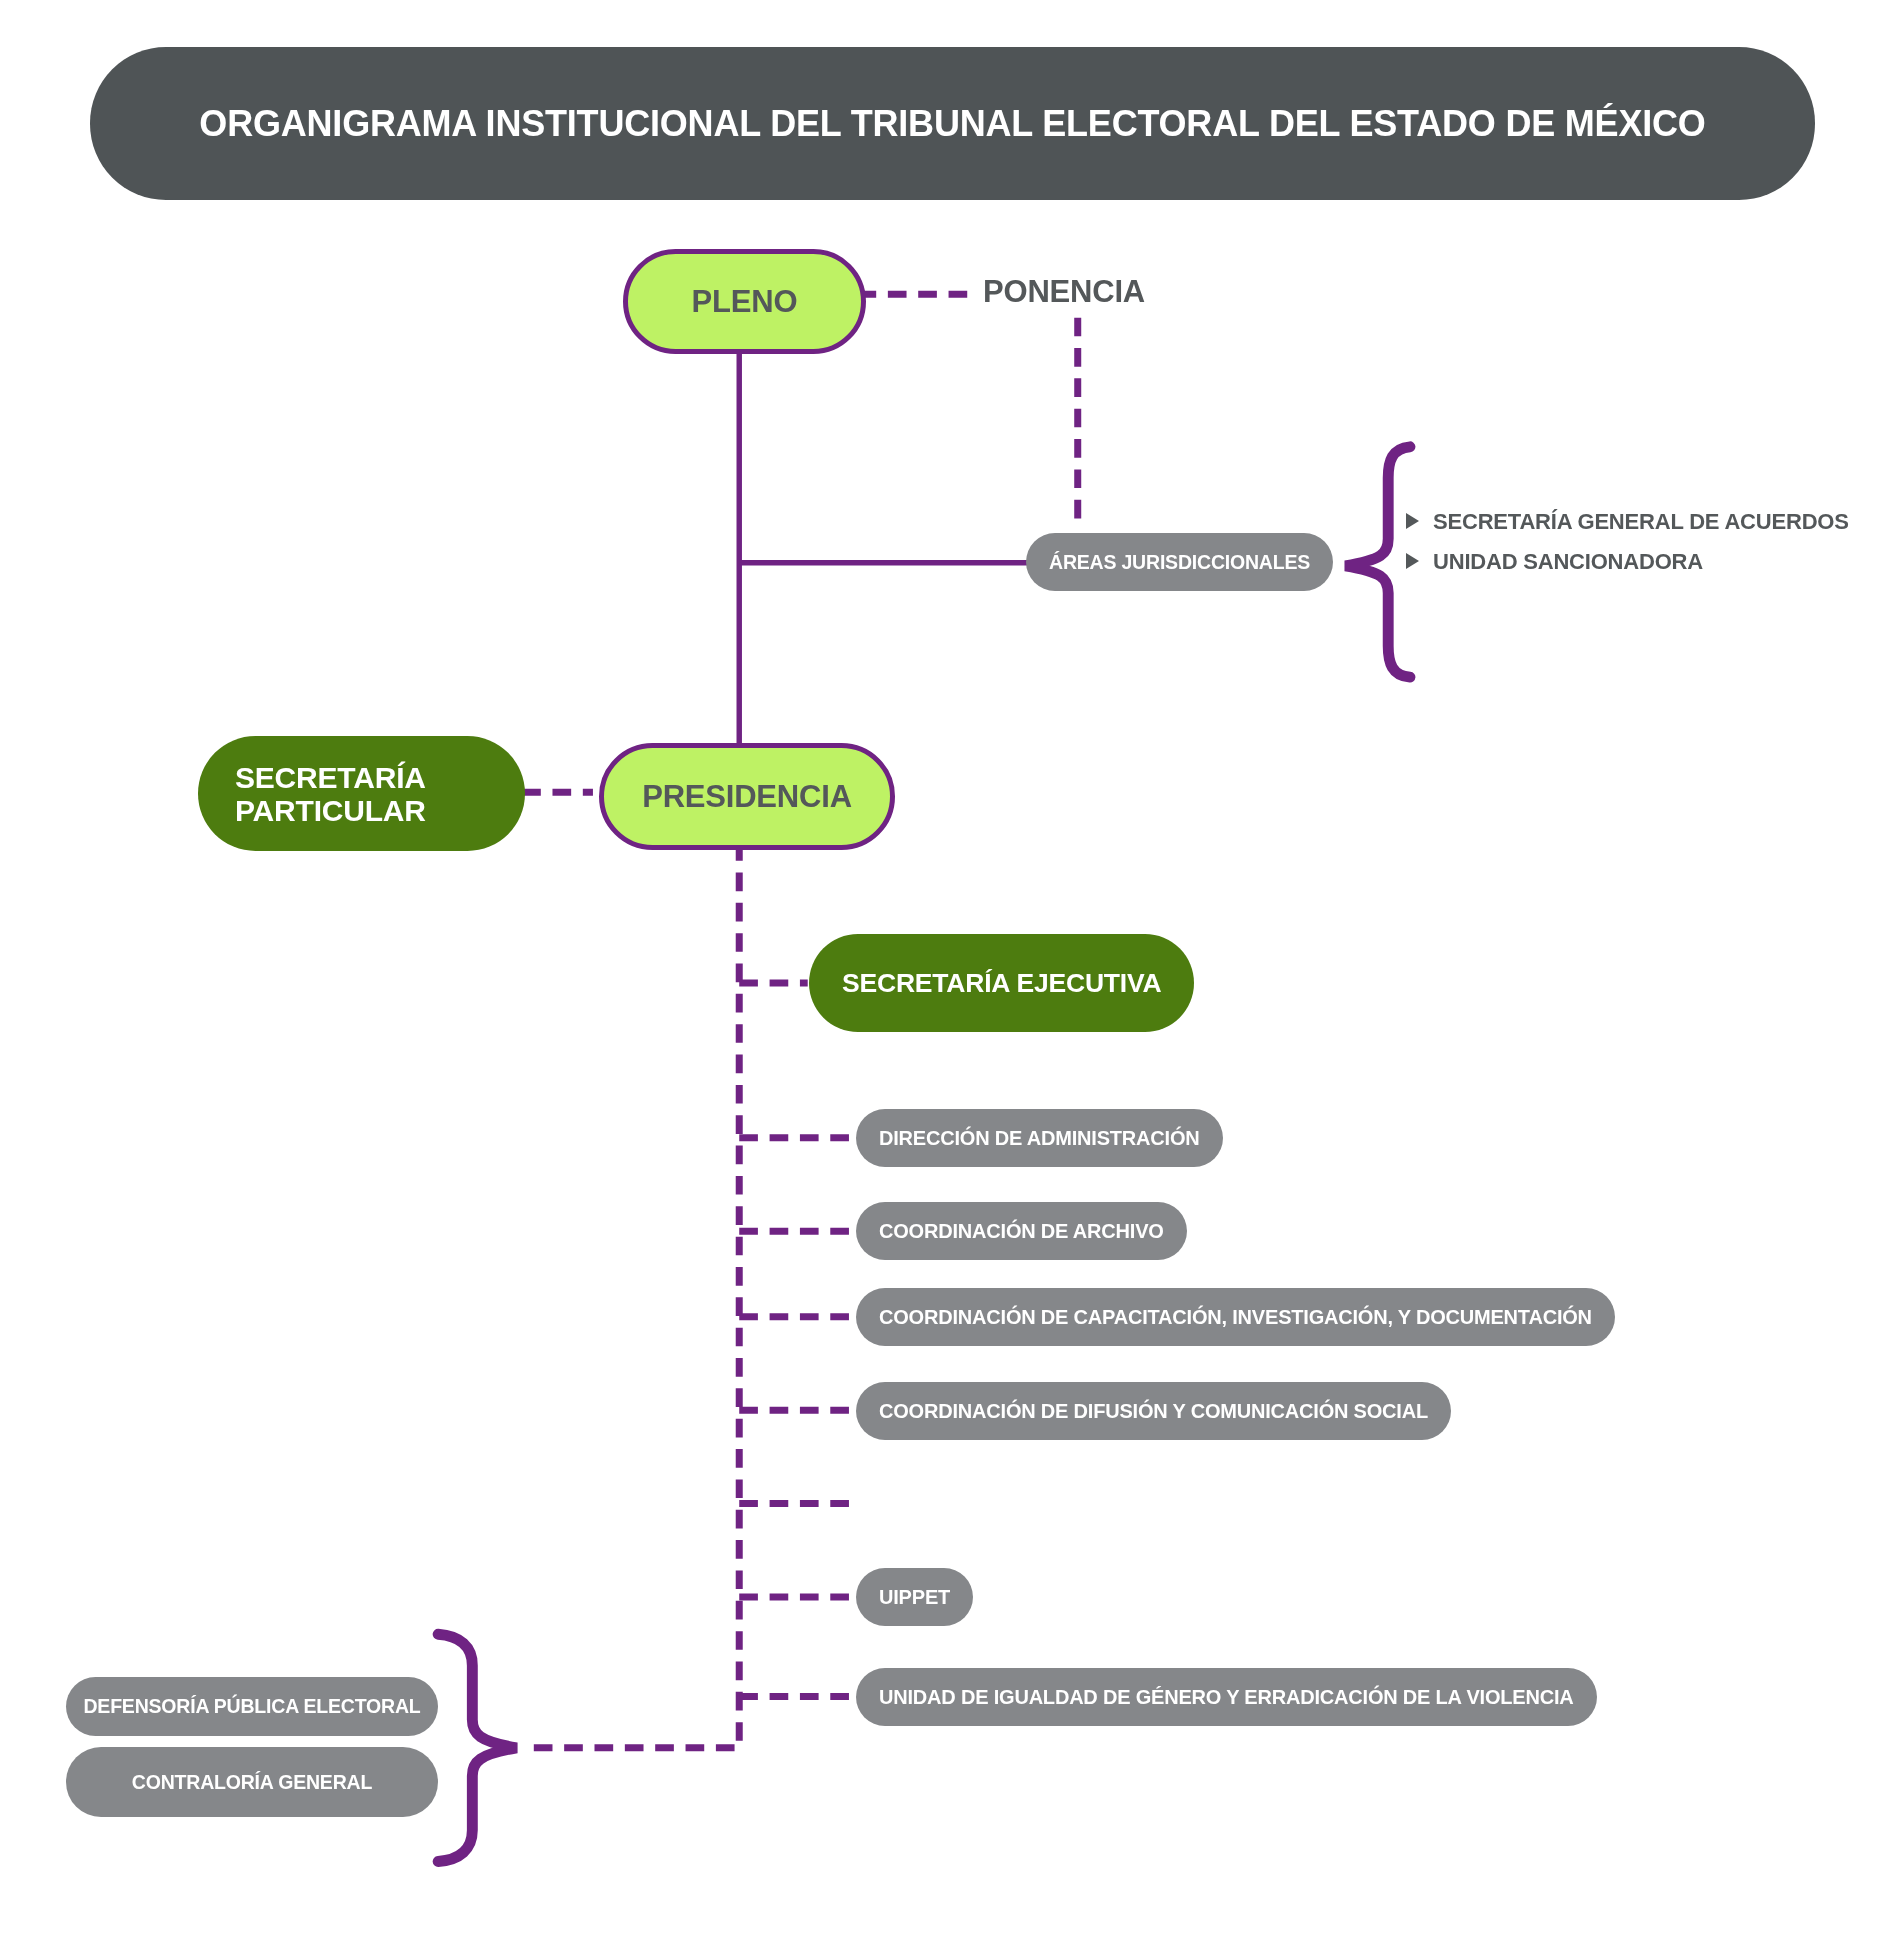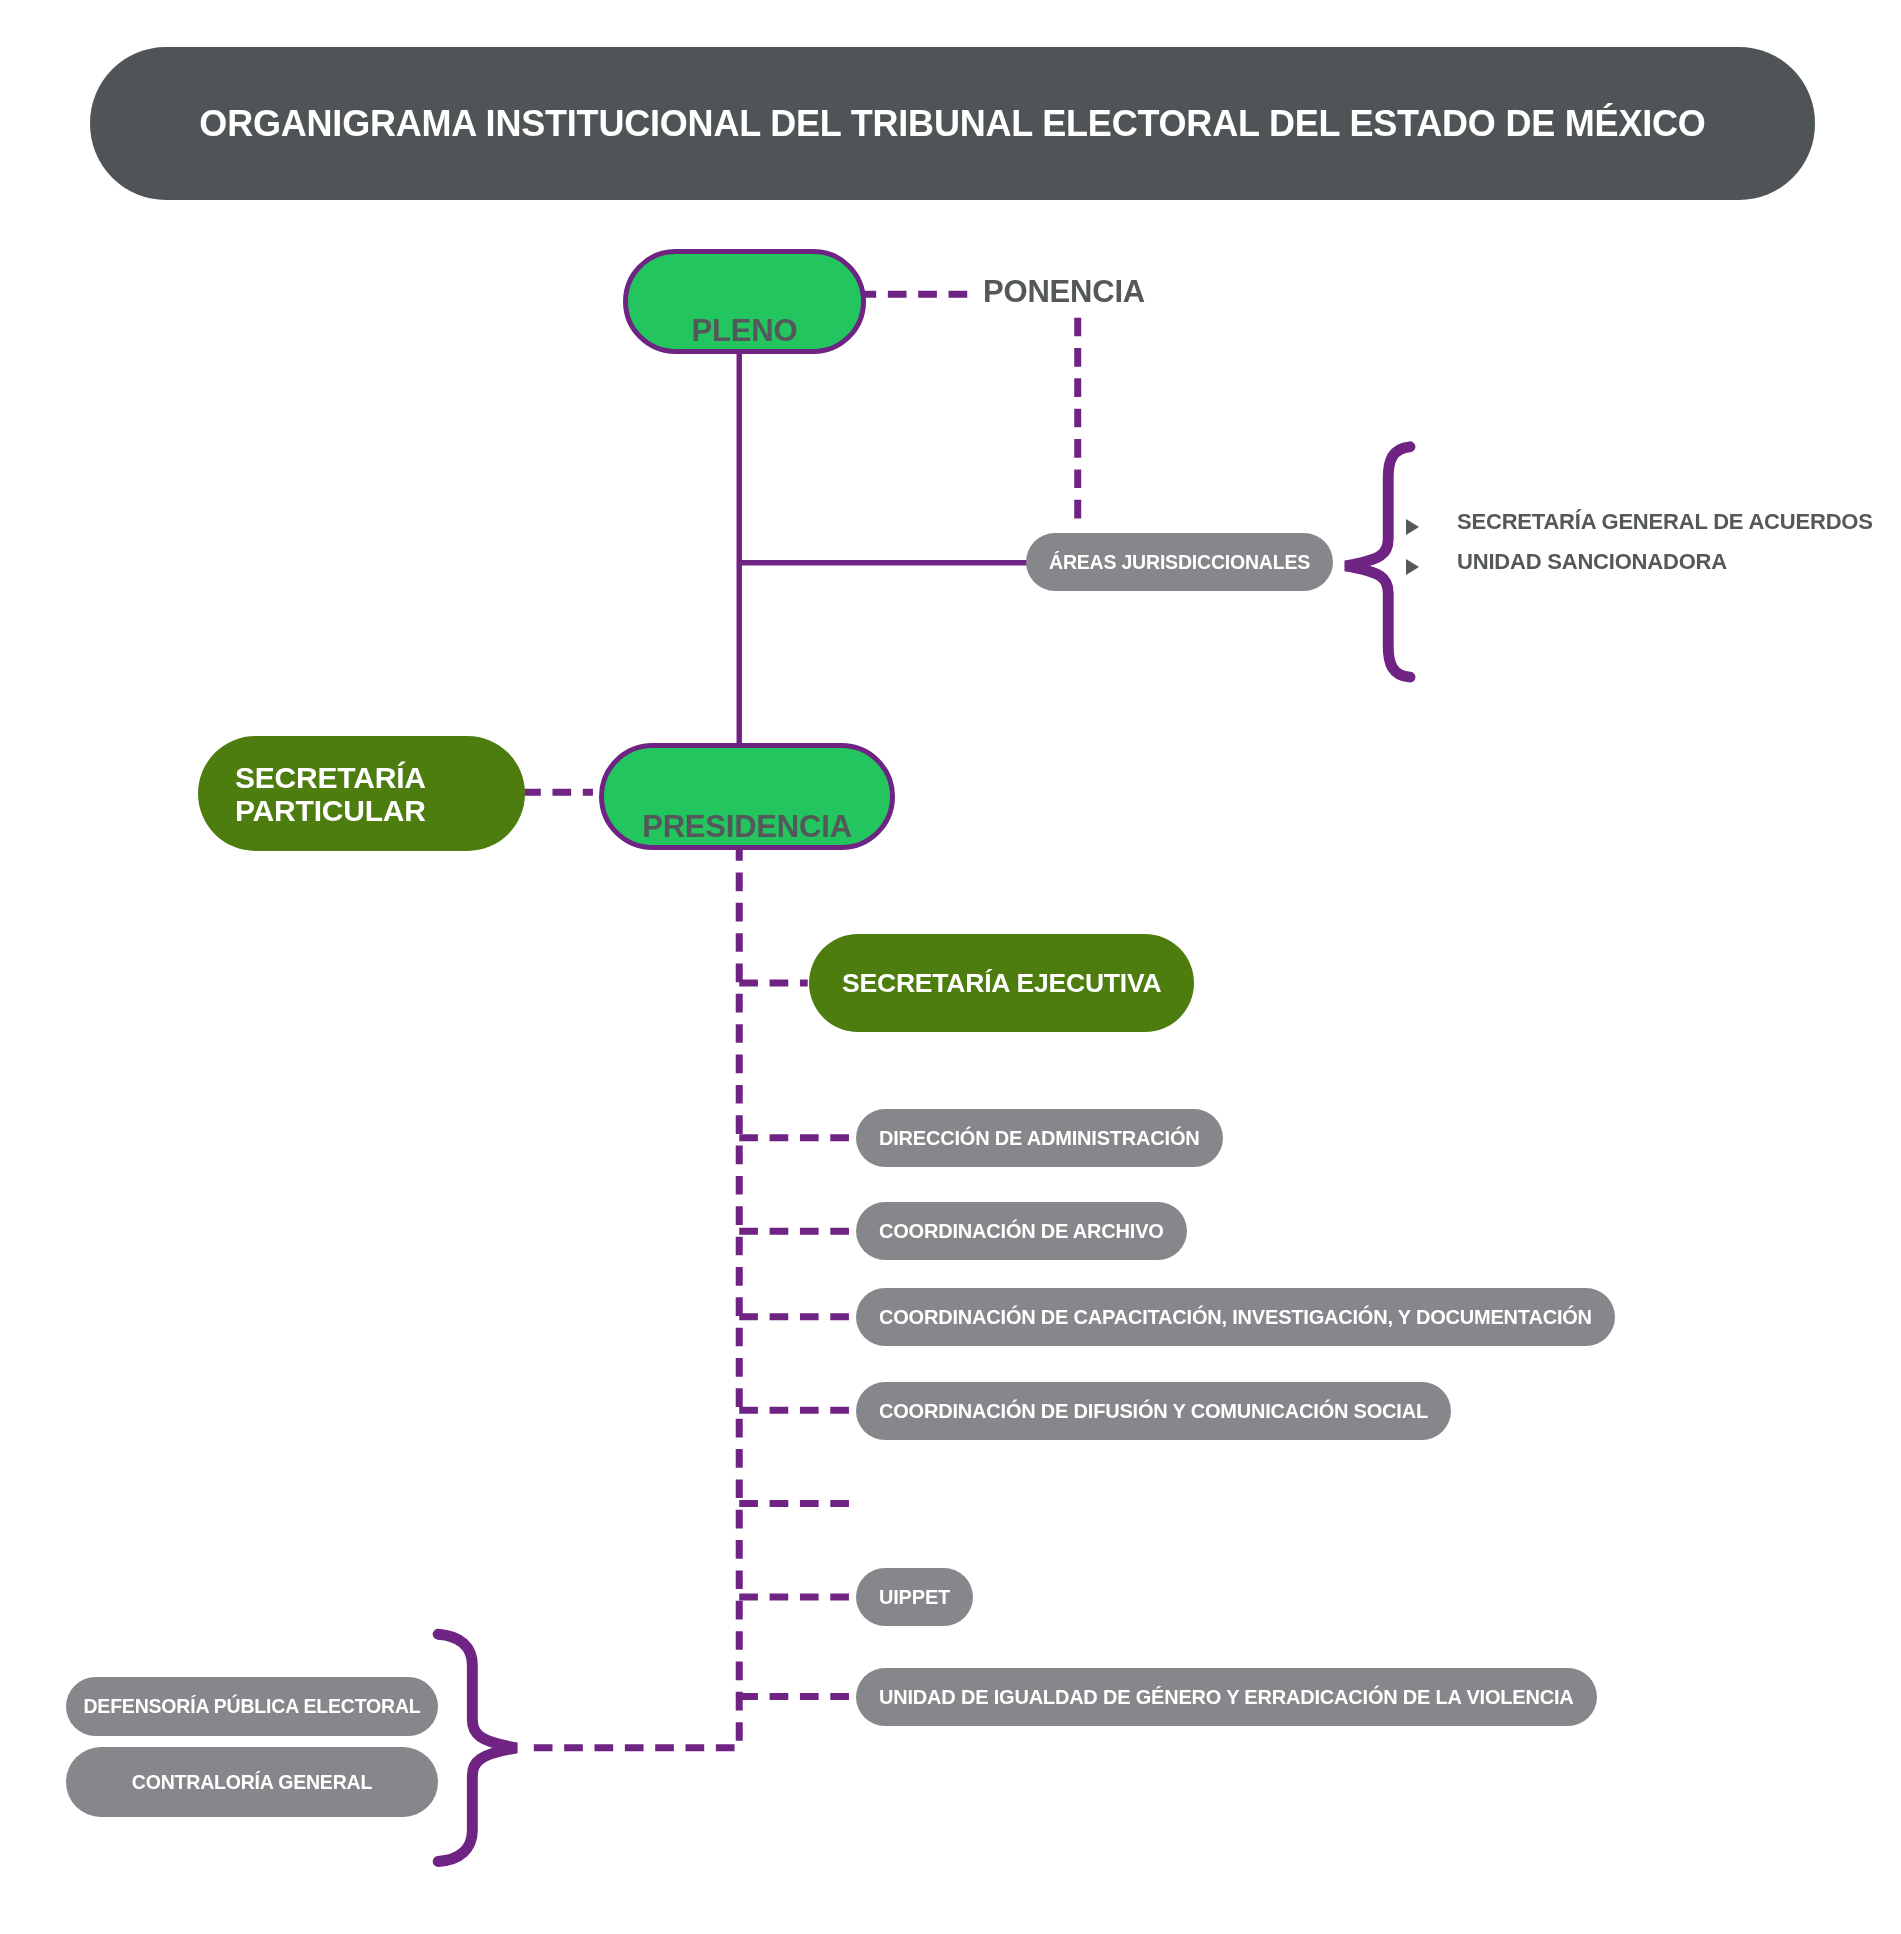--- a/index.html
+++ b/index.html
@@ -17,31 +17,31 @@
   .dash{stroke:#6F2383;stroke-width:9;fill:none;stroke-dasharray:24 15;}
   .solid{stroke:#6F2383;stroke-width:7;fill:none;}
   .brace{stroke:#6F2383;stroke-width:14;fill:none;stroke-linecap:round;}
   .pill{
     position:absolute;
     display:flex;align-items:center;justify-content:center;
     border-radius:778px;white-space:nowrap;
   }
   .pill--dark{background:#4d7c0f;color:#FFFFFF;}
   .pill--gray{background:#85878A;color:#ffffff;}
-  .pill--outline{background:#22c55e;border:5.4px solid #6F2383;color:#54585A;align-items:flex-end;}
+  .pill--outline{background:#bef264;border:5.4px solid #6F2383;color:#54585A;}
   .banner{
     position:absolute;left:90px;top:47px;width:1725px;height:153px;
     background:#4F5456;color:#FFFFFF;border-radius:76px;
     display:flex;align-items:center;justify-content:center;
     font-size:36px;
   }
   .freelabel{position:absolute;color:#54585A;font-size:31px;}
   .bullet-row{
     position:absolute;left:1406px;
-    display:flex;align-items:flex-end;gap:38px;
+    display:flex;align-items:flex-start;gap:14px;
     color:#54585A;font-size:22px;line-height:1.16;
   }
   .tri{
     width:0;height:0;flex:0 0 auto;
     border-left:13.2px solid #54585A;
     border-top:8.6px solid transparent;
     border-bottom:8.6px solid transparent;
     margin-top:3.9px;
   }
   .wrap2{white-space:normal;max-width:335px;}

